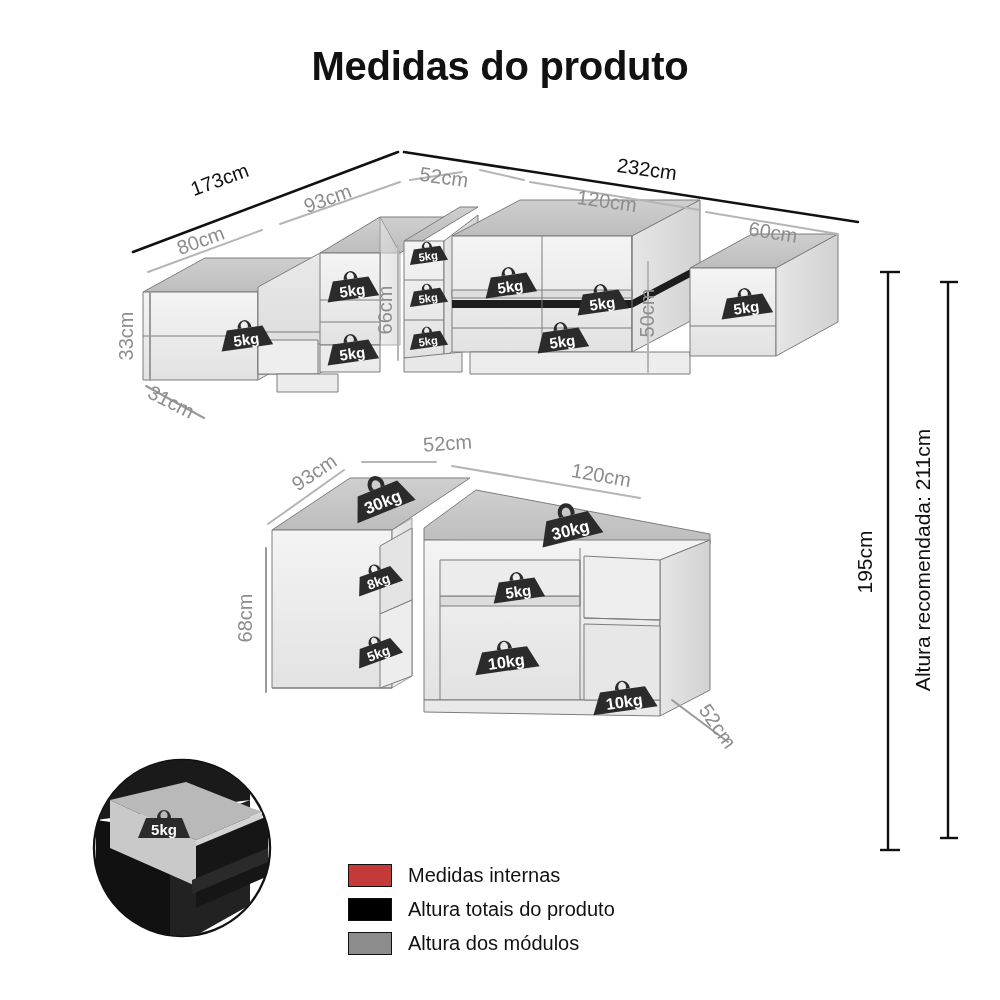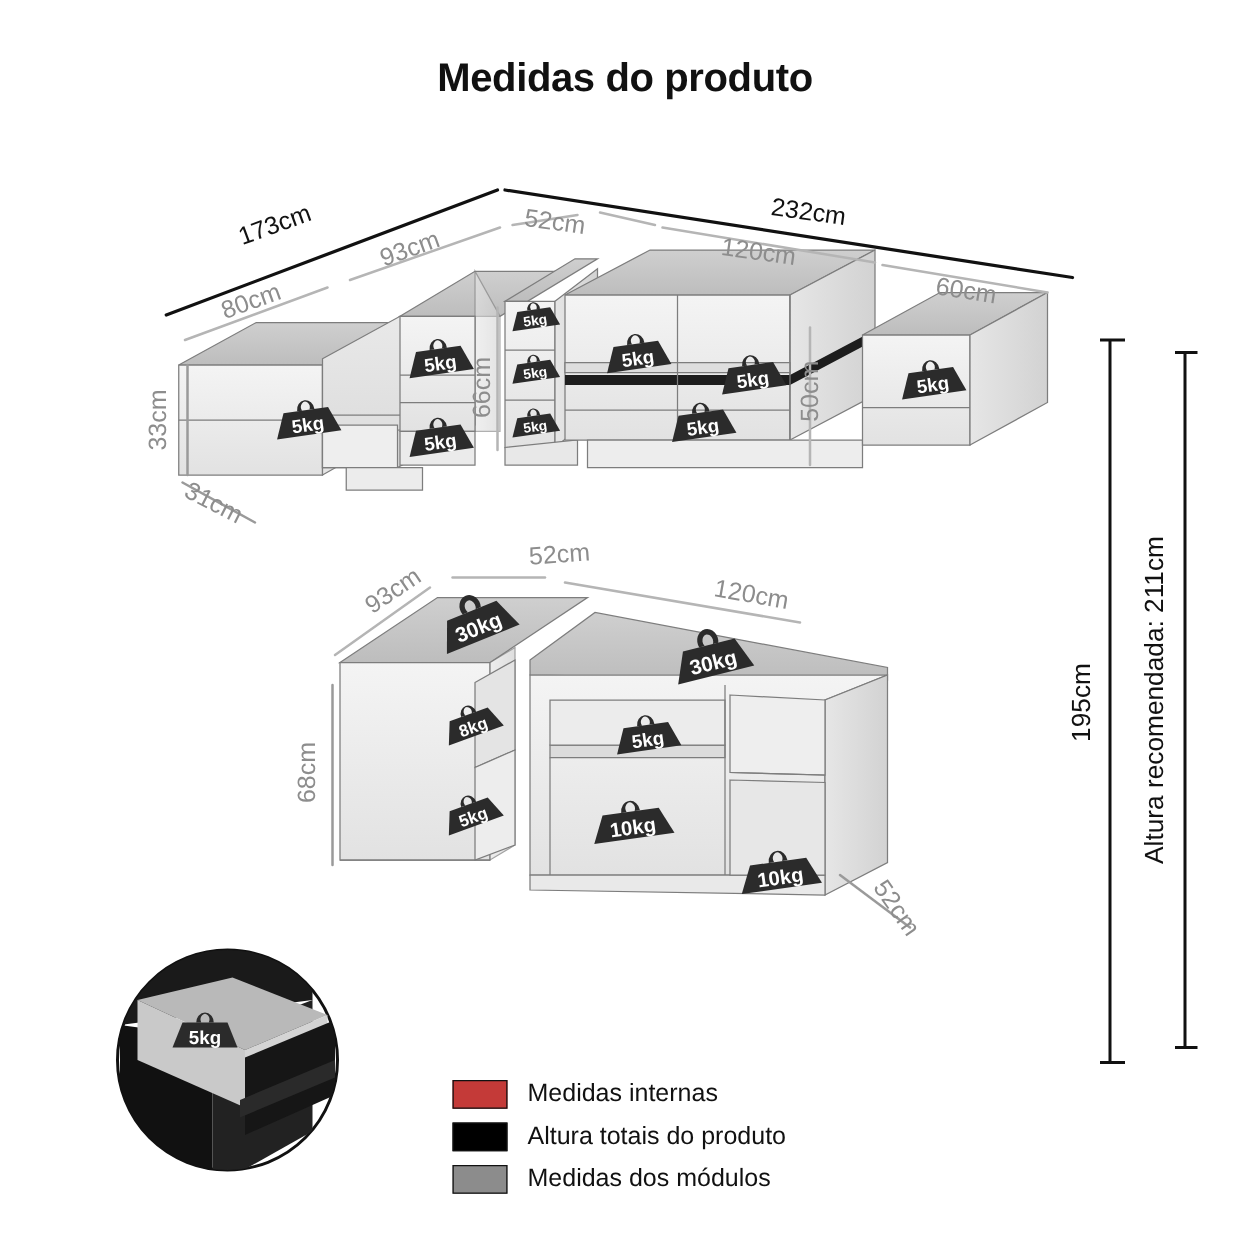--- a/index.html
+++ b/index.html
@@ -10,37 +10,37 @@
     font-family:"Liberation Sans","DejaVu Sans",sans-serif;
     overflow:hidden;
     position:relative;
   }
   #stage{position:absolute;left:0;top:0;width:1000px;height:1000px;}
 
   .page-title{
     position:absolute;
     left:0;top:44px;width:1000px;
     text-align:center;
-    font-size:32px;
+    font-size:40px;
     font-weight:bold;
     color:#111111;
     letter-spacing:-0.3px;
   }
 
   svg.dia{position:absolute;left:0;top:0;width:1000px;height:1000px;}
 
   
   .dim-total{font-family:"Liberation Sans",sans-serif;font-size:20px;fill:#111111;}
   .dim-mod{font-family:"Liberation Sans",sans-serif;font-size:20px;fill:#8d8d8d;}
   .dim-total-big{font-family:"Liberation Sans",sans-serif;font-size:21px;fill:#111111;}
 
   
   .legend{
     position:absolute;
-    left:362px;top:860px;
+    left:348px;top:860px;
     width:360px;
     text-align:right;
   }
   .legend-row{
     display:flex;align-items:center;
     height:31px;
     margin-bottom:3px;
   }
   .legend-swatch{
     width:44px;height:23px;
@@ -359,17 +359,17 @@
     <div class="legend-row">
       <div class="legend-swatch" style="background:#C43A38"></div>
       <div class="legend-label">Medidas internas</div>
     </div>
     <div class="legend-row">
       <div class="legend-swatch" style="background:#000000"></div>
       <div class="legend-label">Altura totais do produto</div>
     </div>
     <div class="legend-row">
       <div class="legend-swatch" style="background:#8C8C8C"></div>
-      <div class="legend-label">Medidas dos módulos</div>
+      <div class="legend-label">Altura dos módulos</div>
     </div>
   </div>
 
 </div>
 
 </body></html>

